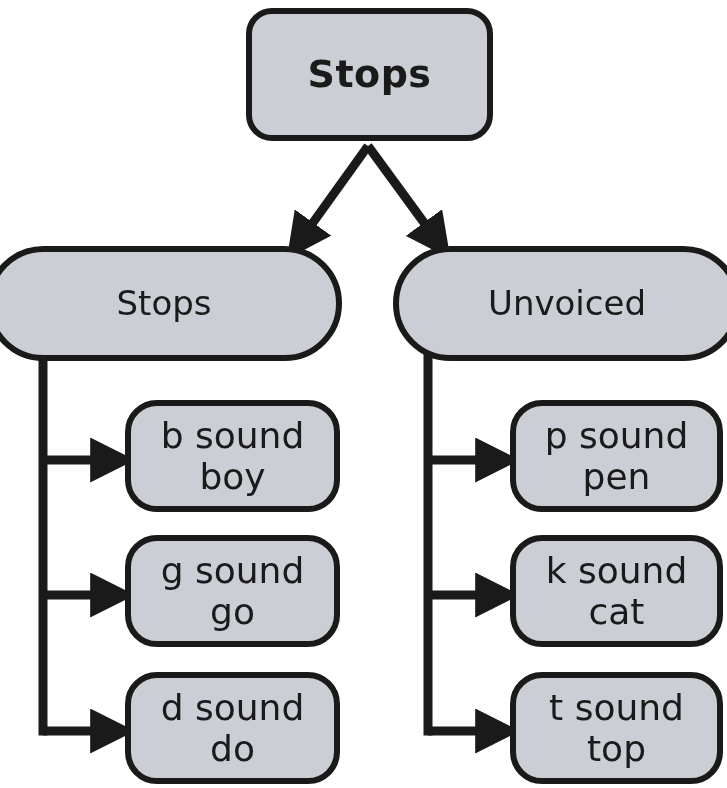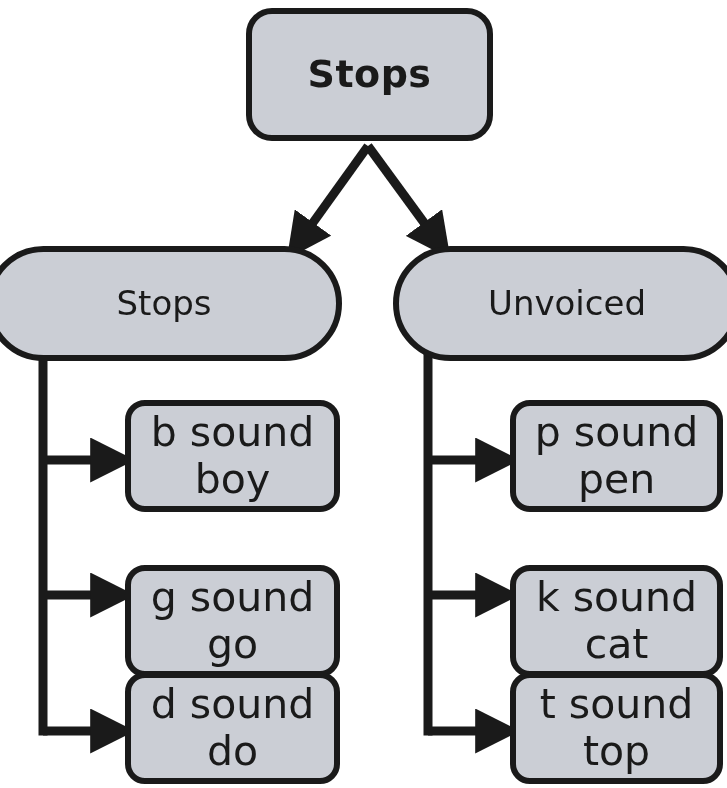--- a/index.html
+++ b/index.html
@@ -60,29 +60,29 @@
     top: 246px;
     width: 356px;
   }
   .node-branch-right {
     left: 393px;
     top: 246px;
     width: 348px;
   }
   .node-leaf {
     height: 112px;
-    border-radius: 20px;
-    font-size: 41px;
+    border-radius: 32px;
+    font-size: 36px;
     font-weight: normal;
     padding: 0 6px;
   }
   .leaf-left  { left: 125px; width: 215px; }
   .leaf-right { left: 510px; width: 213px; }
   .leaf-row-1 { top: 400px; }
-  .leaf-row-2 { top: 565px; }
+  .leaf-row-2 { top: 535px; }
   .leaf-row-3 { top: 672px; justify-content: center; }
   .leaf-text {
     display: block;
     white-space: pre-line;
   }
 </style>
 </head>
 <body>
 
 <div id="diagram-root">

